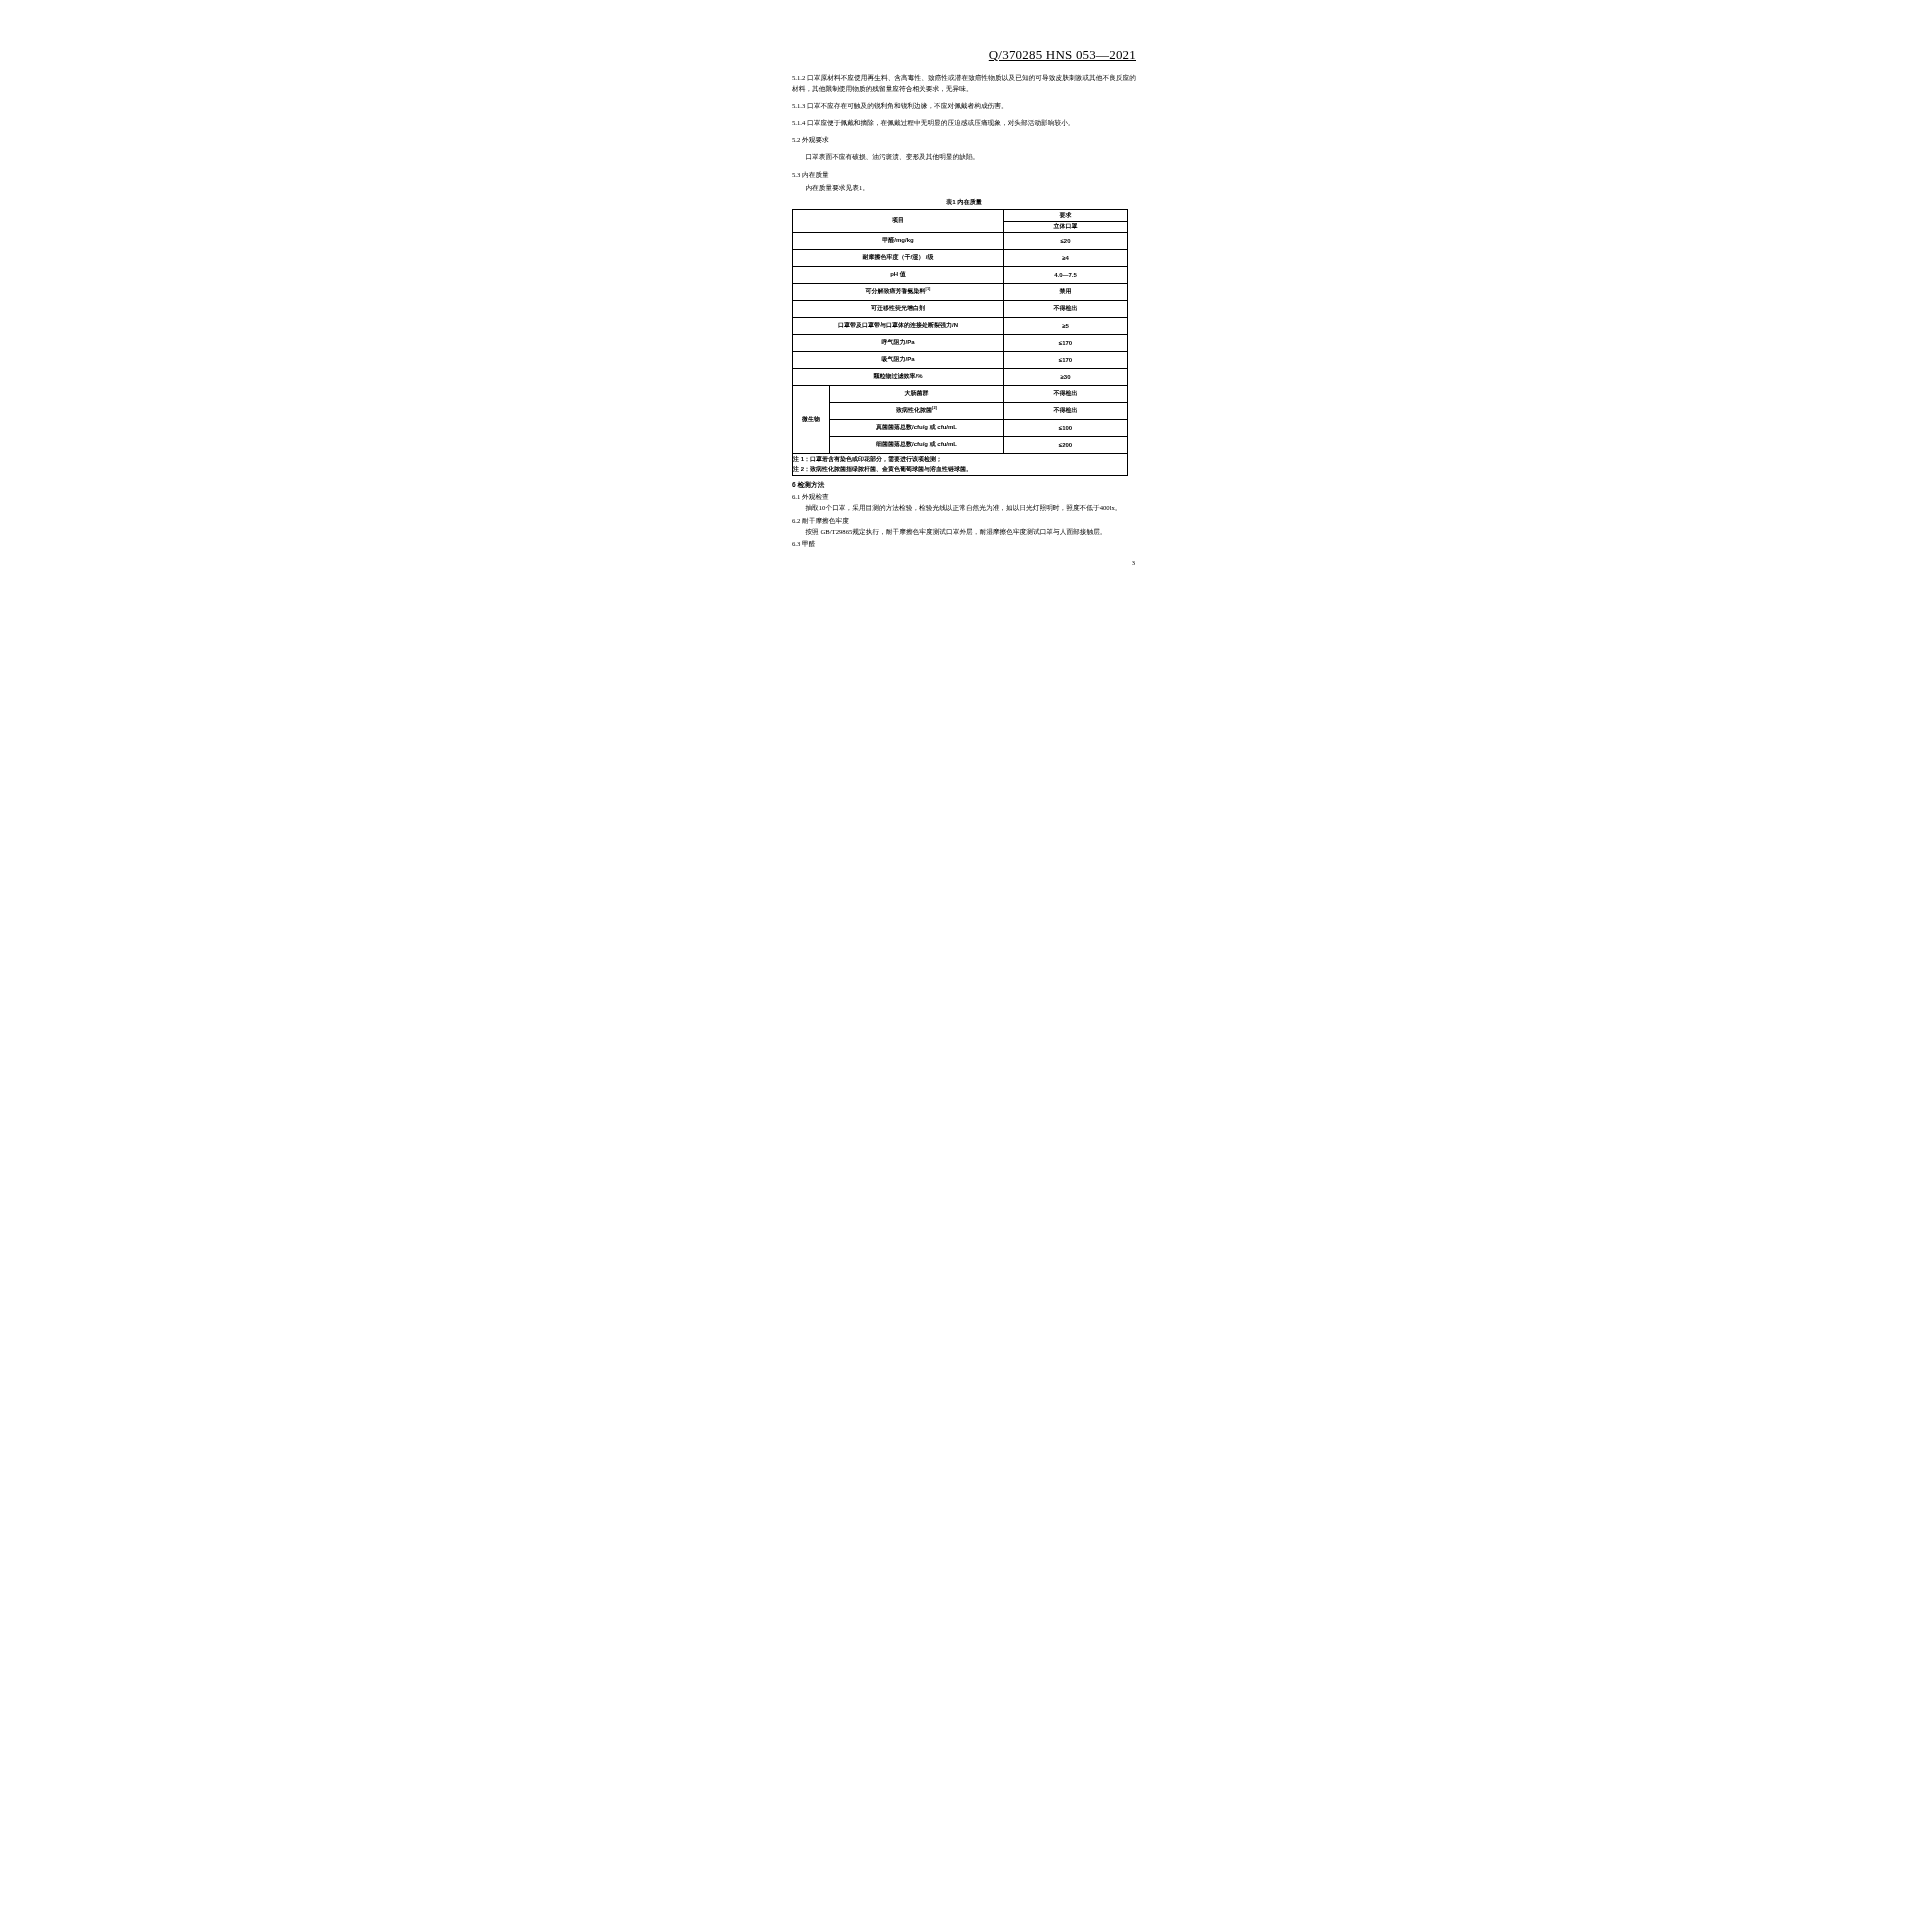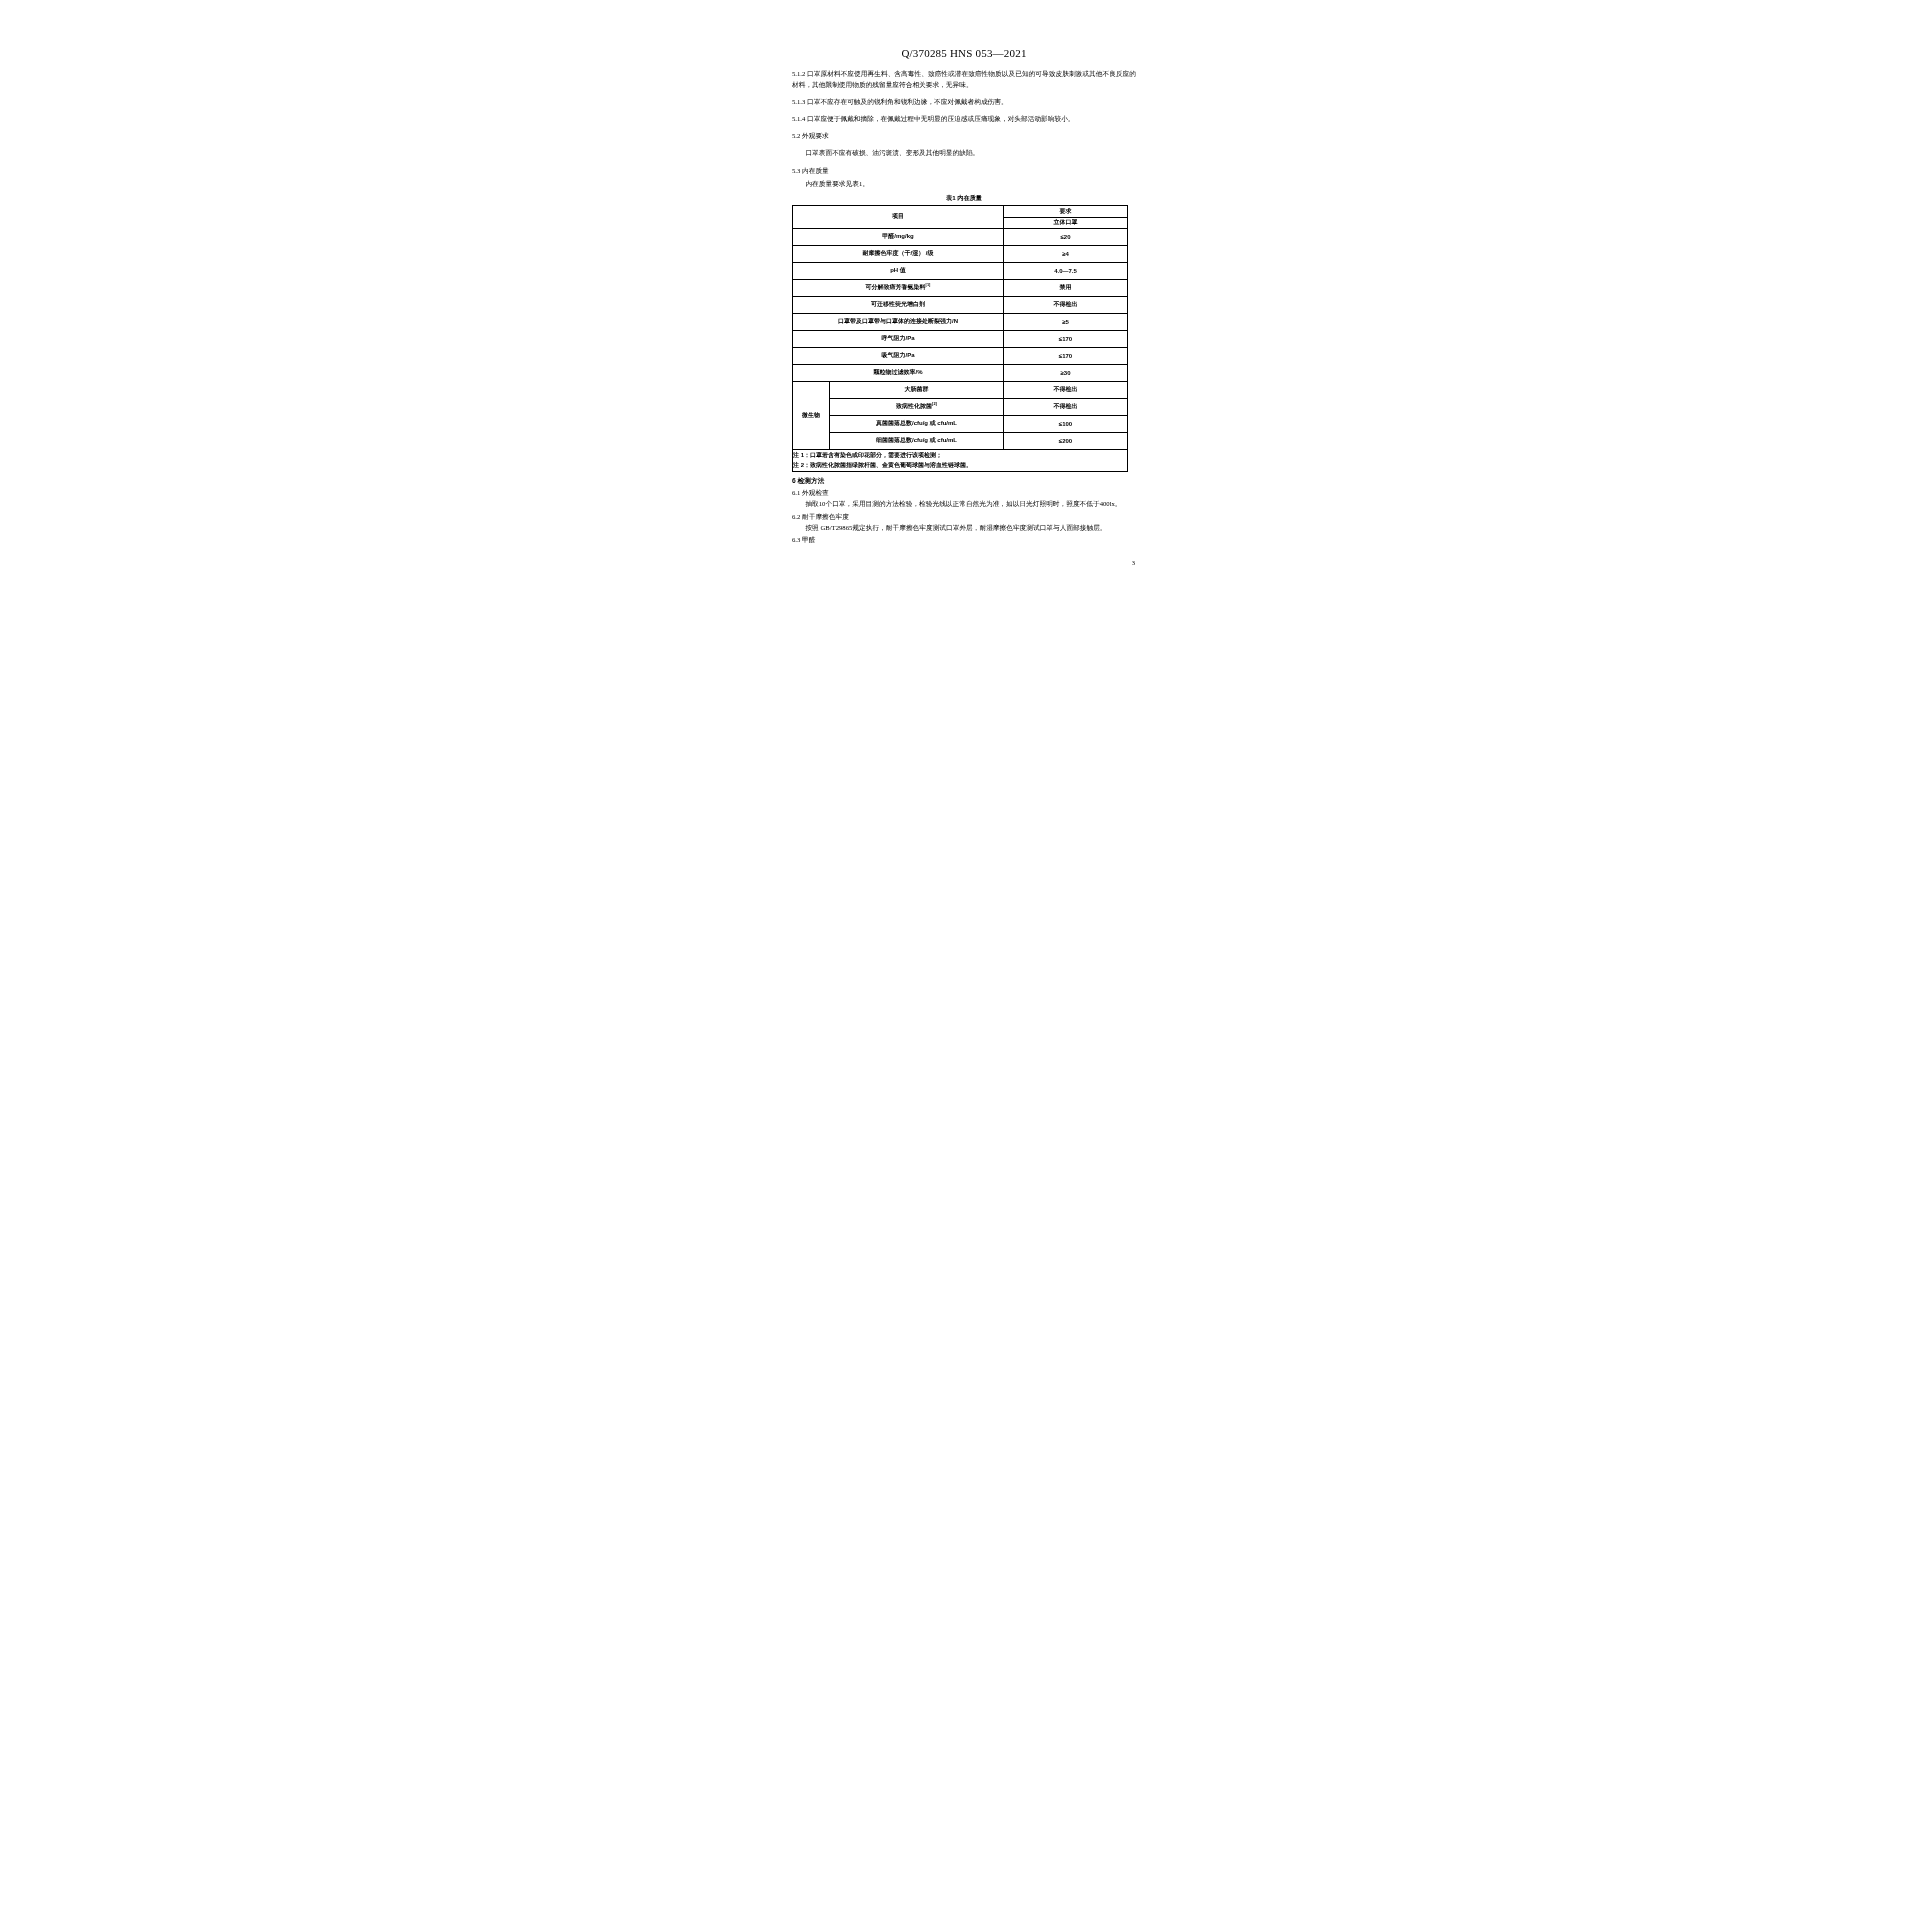--- a/index.html
+++ b/index.html
@@ -18,24 +18,25 @@
     overflow: hidden;
   }
   .content {
     position: absolute;
     left: 49px;
     right: 32px;
     top: 0;
   }
   .docnum {
     margin-top: 47px;
-    text-align: center;
-    font-size: 11px;
+    text-align: right;
+    font-size: 13px;
     letter-spacing: 0.2px;
     font-family: "Liberation Serif", serif;
+    text-decoration: underline;
   }
   .body-p {
     margin: 0;
     font-size: 6.7px;
     line-height: 11.2px;
     text-align: justify;
     word-break: break-all;
   }
   .mt24 { margin-top: 8.5px; }
   .mt16 { margin-top: 5.8px; }

